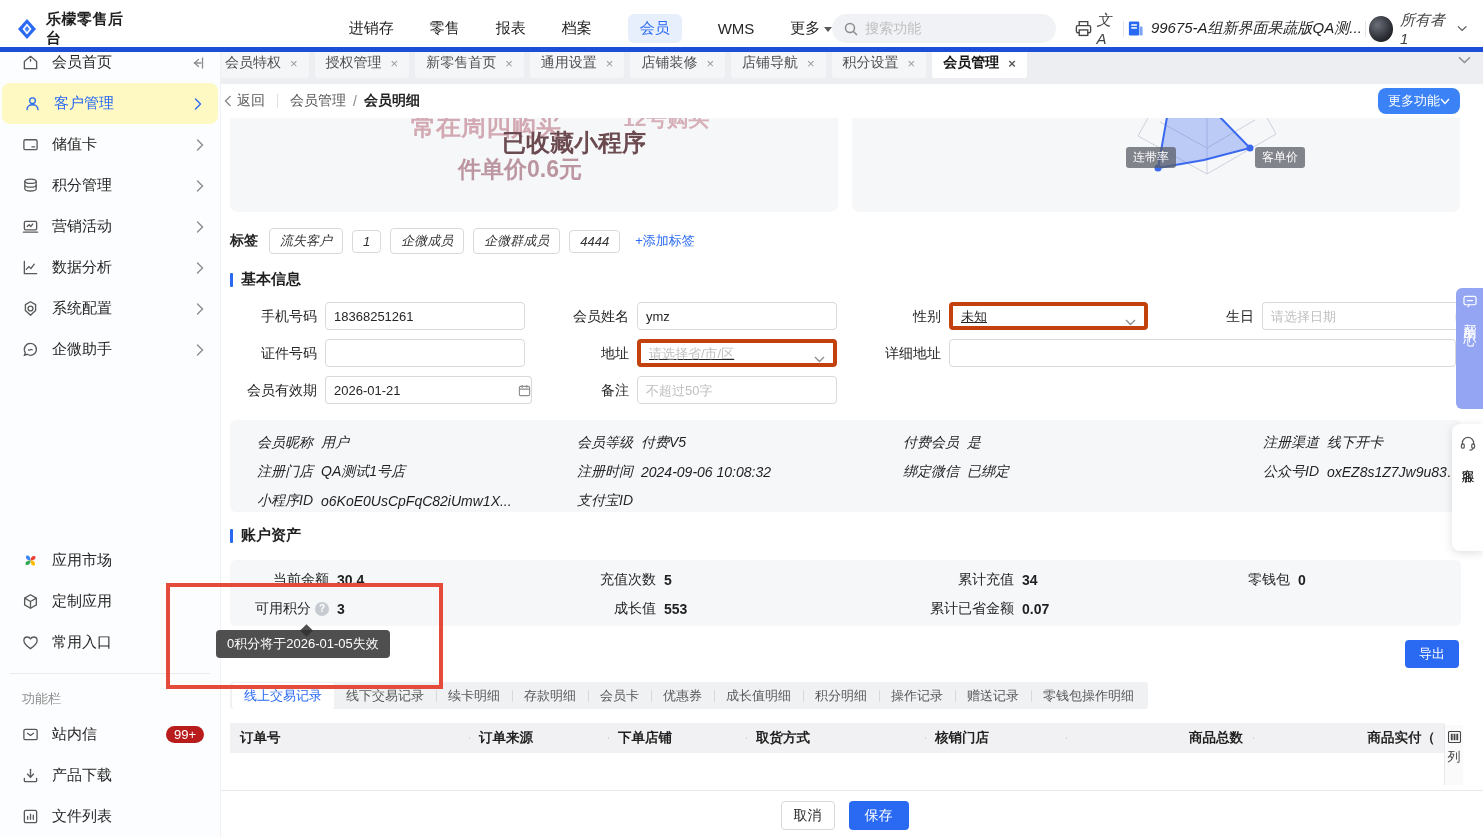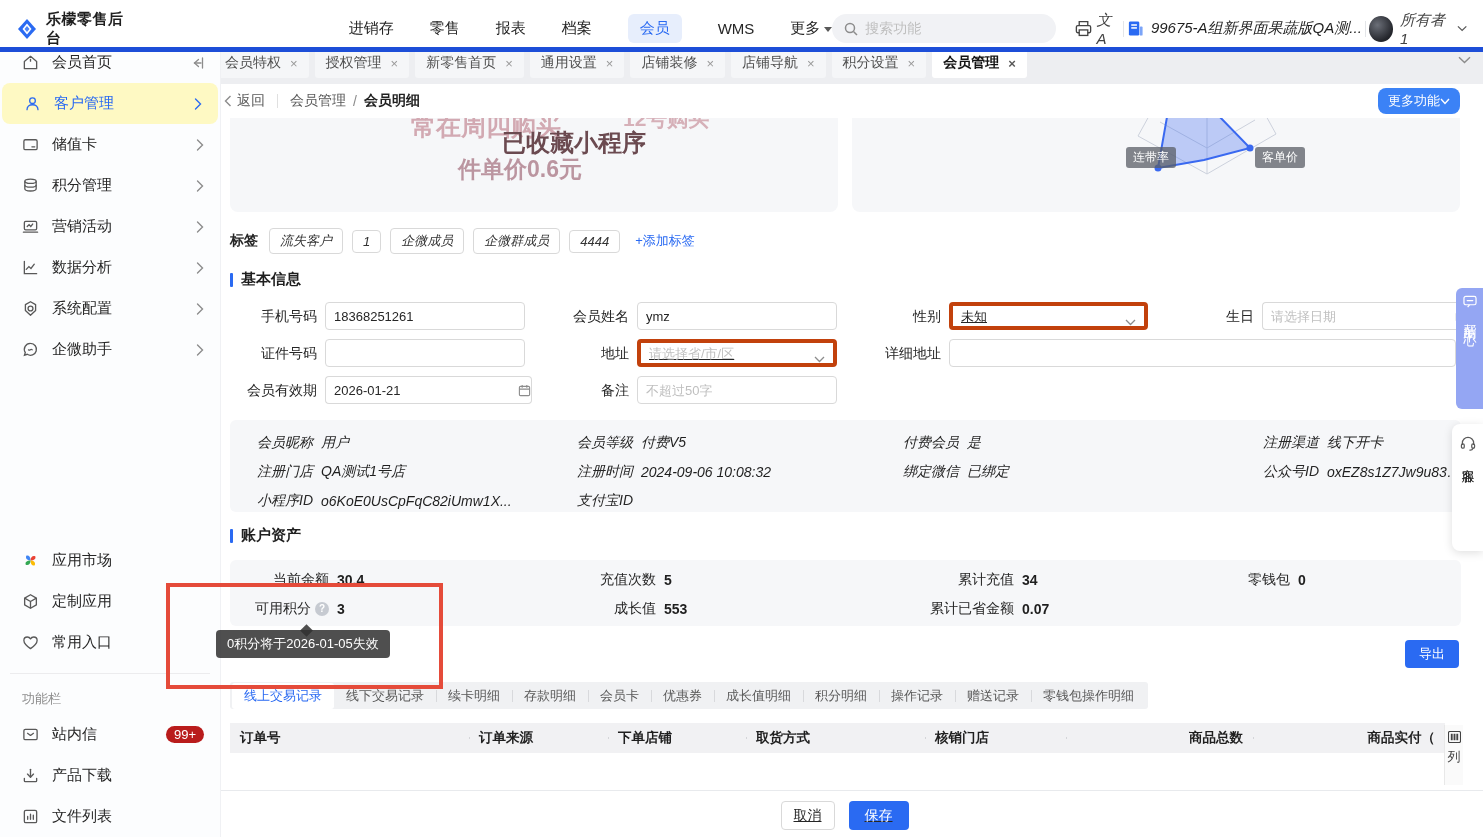--- a/index.html
+++ b/index.html
@@ -132,21 +132,21 @@
   .th { padding:0 10px; position:relative; white-space:nowrap; }
   .th + .th::before { content:""; position:absolute; left:0; top:8px; bottom:8px; width:1px; background:#d4d5d8; }
   .th.num { text-align:right; }
   .col-tool { position:absolute; right:20px; top:683px; width:19px; height:60px; background:#fafafa;
     border-left:1px solid #e8e8e8; display:flex; flex-direction:column; align-items:center; gap:5px; padding-top:6px;
     color:#434343; cursor:pointer; }
   .col-tool .ct-label { font-size:13px; }
 
   
   .footer { position:absolute; left:0; right:0; top:748px; bottom:0; border-top:1px solid #e8eaed;
-    display:flex; justify-content:center; gap:14px; padding-top:10px; background:#fff;text-decoration:underline; }
+    display:flex; justify-content:center; gap:14px; padding-top:10px; background:#fff; }
   .btn-cancel { width:54px; height:29px; background:#fff; border:1px solid #d9d9d9; border-radius:4px;
     font-size:14px; color:#262626; cursor:pointer; font-family:inherit; }
   .btn-save { width:60px; height:29px; background:#2a6af2; border:none; border-radius:4px;
     font-size:14px; color:#fff; cursor:pointer; font-family:inherit; }
 
   
   .red-annotation { position:absolute; left:166px; top:583px; width:277px; height:106px;
     border:4px solid #e54b3a; z-index:80; pointer-events:none; }
   .tooltip { position:absolute; left:216px; top:630px; height:28px; line-height:28px; background:rgba(48,48,48,.85);
     color:#fff; font-size:13px; padding:0 11px; border-radius:4px; z-index:70; white-space:nowrap; }

